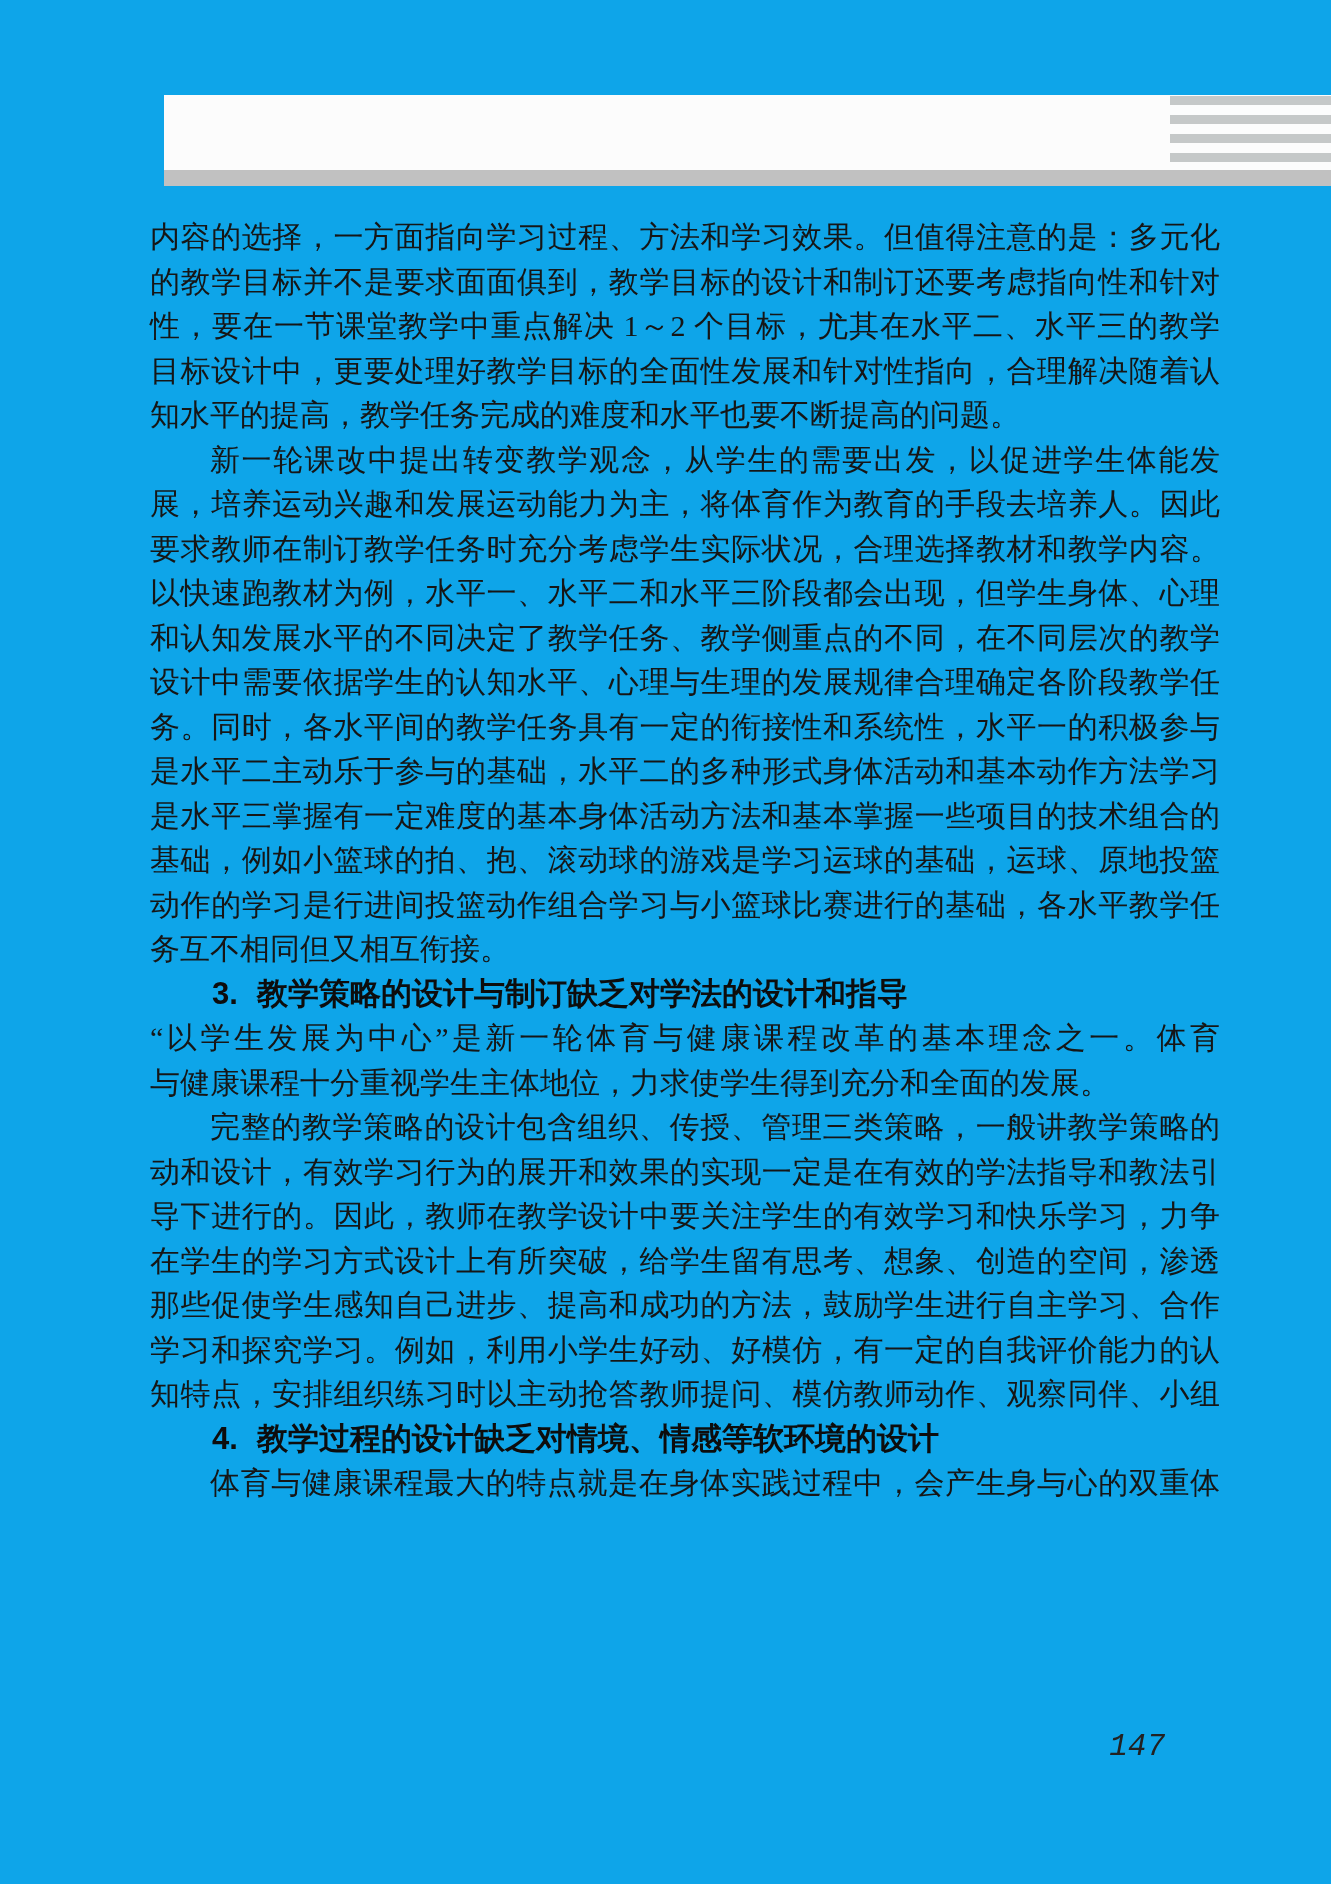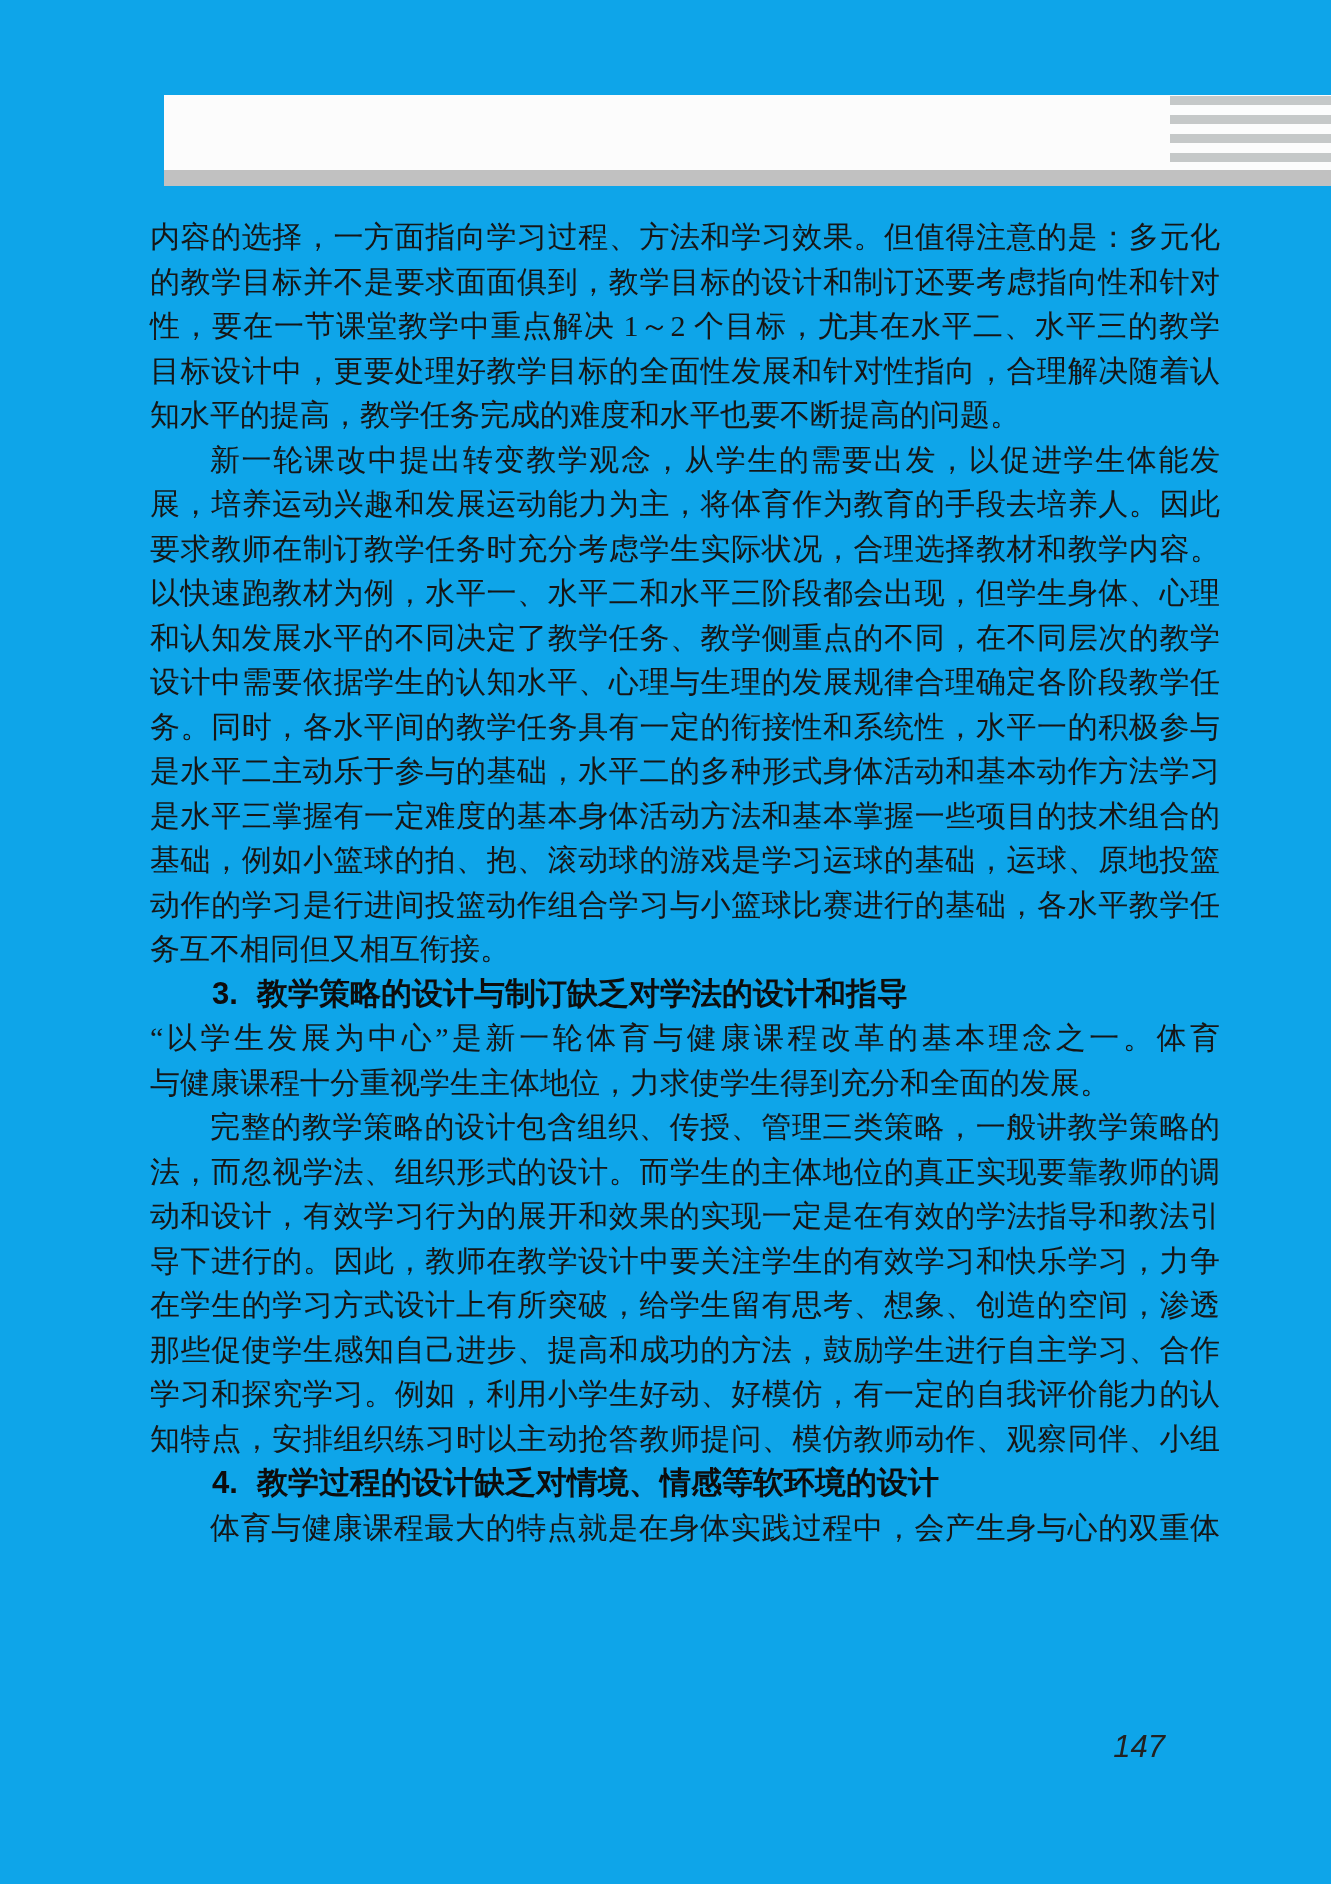--- a/index.html
+++ b/index.html
@@ -46,21 +46,21 @@
     font-family:"Liberation Sans","DejaVu Sans",sans-serif;
     font-weight:700;
     font-size:31px;
     color:#0d0d0d;
   }
   .line.heading .htitle{margin-left:0.62em;}
   
   .page-number{
     position:absolute;top:1729px;right:166px;
     font-size:31px;font-style:italic;
-    font-family:Liberation Sans, sans-serif;
+    font-family:Liberation Mono, monospace;
     color:#222222;
   }
 </style>
 </head>
 <body>
 
 <div class="page">
 
   <div class="hdr-band" style="background: rgb(252, 252, 252);"></div>
   <div class="hdr-stripe s1" style="background: rgb(197, 200, 200);"></div>
@@ -84,21 +84,20 @@
       <div class="line">务。同时，各水平间的教学任务具有一定的衔接性和系统性，水平一的积极参与</div>
       <div class="line">是水平二主动乐于参与的基础，水平二的多种形式身体活动和基本动作方法学习</div>
       <div class="line">是水平三掌握有一定难度的基本身体活动方法和基本掌握一些项目的技术组合的</div>
       <div class="line">基础，例如小篮球的拍、抱、滚动球的游戏是学习运球的基础，运球、原地投篮</div>
       <div class="line">动作的学习是行进间投篮动作组合学习与小篮球比赛进行的基础，各水平教学任</div>
       <div class="line end">务互不相同但又相互衔接。</div>
       <div class="line heading"><span class="hnum">3.</span><span class="htitle">教学策略的设计与制订缺乏对学法的设计和指导</span></div>
       <div class="line">“以学生发展为中心”是新一轮体育与健康课程改革的基本理念之一。体育</div>
       <div class="line end">与健康课程十分重视学生主体地位，力求使学生得到充分和全面的发展。</div>
       <div class="line ind">完整的教学策略的设计包含组织、传授、管理三类策略，一般讲教学策略的</div>
-      <div class="line">法，而忽视学法、组织形式的设计。而学生的主体地位的真正实现要靠教师的调</div>
       <div class="line">动和设计，有效学习行为的展开和效果的实现一定是在有效的学法指导和教法引</div>
       <div class="line">导下进行的。因此，教师在教学设计中要关注学生的有效学习和快乐学习，力争</div>
       <div class="line">在学生的学习方式设计上有所突破，给学生留有思考、想象、创造的空间，渗透</div>
       <div class="line">那些促使学生感知自己进步、提高和成功的方法，鼓励学生进行自主学习、合作</div>
       <div class="line">学习和探究学习。例如，利用小学生好动、好模仿，有一定的自我评价能力的认</div>
       <div class="line">知特点，安排组织练习时以主动抢答教师提问、模仿教师动作、观察同伴、小组</div>
       <div class="line heading"><span class="hnum">4.</span><span class="htitle">教学过程的设计缺乏对情境、情感等软环境的设计</span></div>
       <div class="line ind">体育与健康课程最大的特点就是在身体实践过程中，会产生身与心的双重体</div>
     </main>
 

